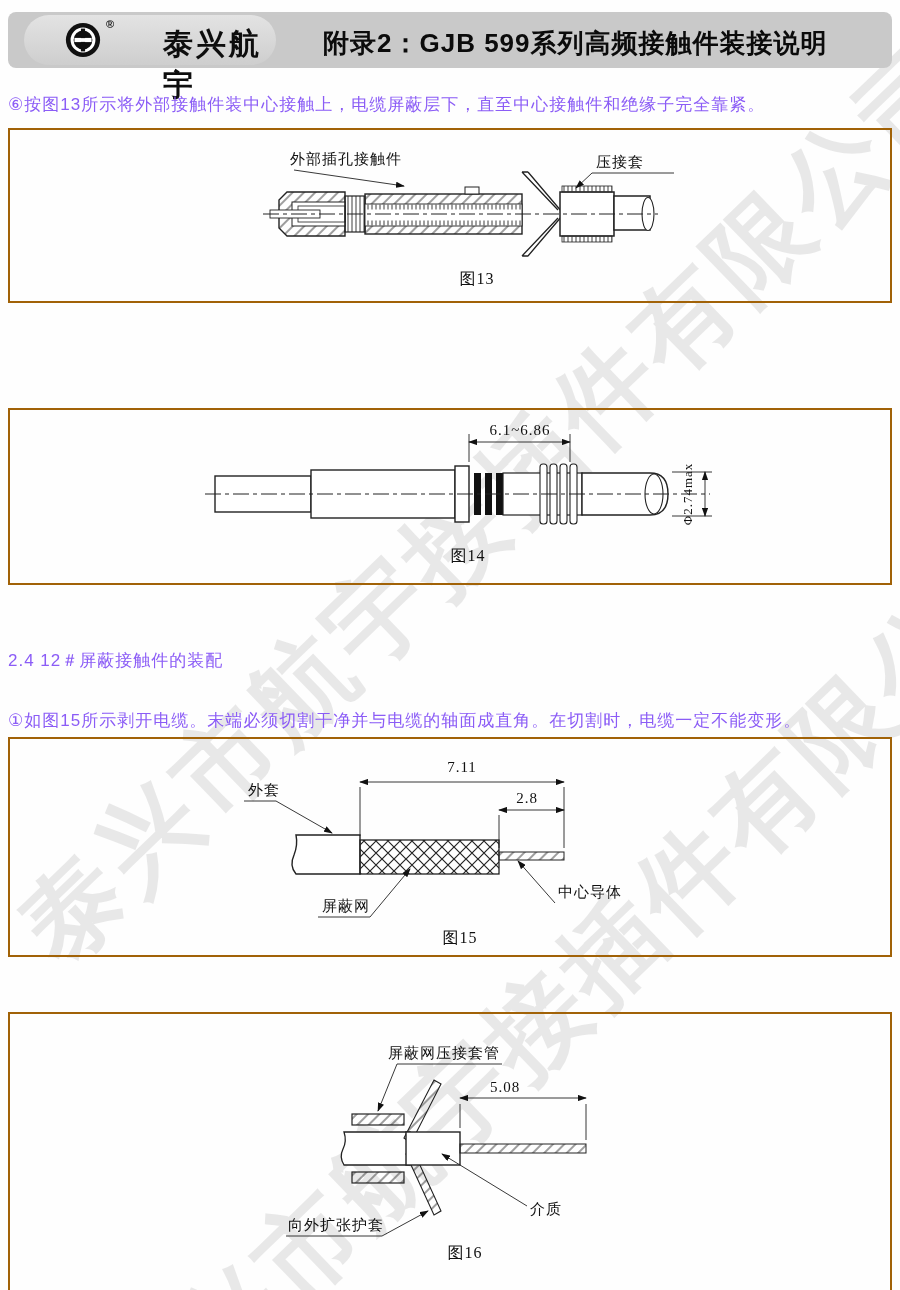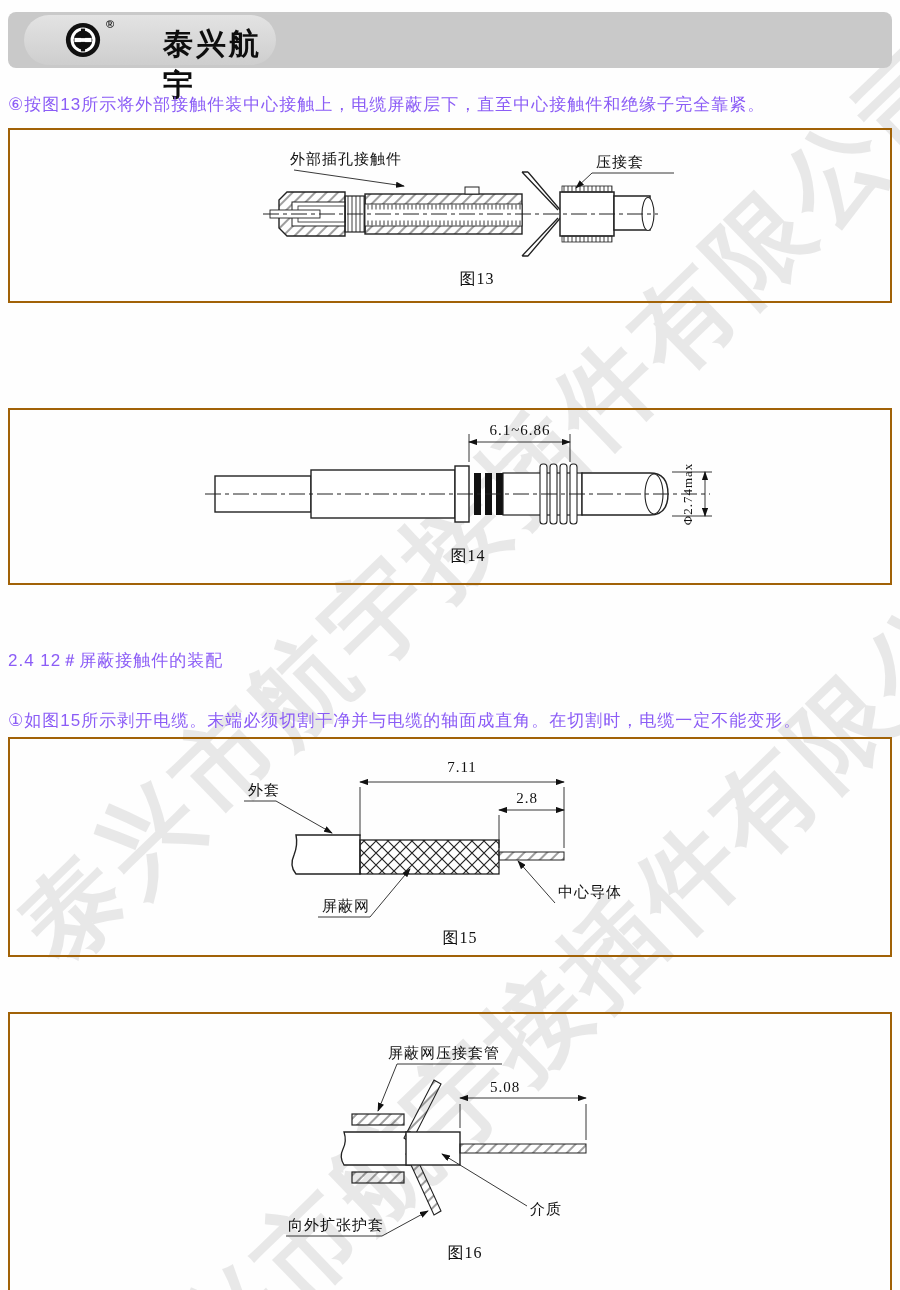--- a/index.html
+++ b/index.html
@@ -80,20 +80,21 @@
       <svg class="logo-emblem" viewBox="0 0 40 40">
         <circle cx="20" cy="20" r="18" fill="#101010"></circle>
         <circle cx="20" cy="20" r="11.5" fill="none" stroke="#fff" stroke-width="3.2"></circle>
         <rect x="11" y="17.8" width="18" height="4.4" fill="#fff"></rect>
         <rect x="17.8" y="8" width="4.4" height="10" fill="#101010"></rect>
         <rect x="17.8" y="22" width="4.4" height="10" fill="#101010"></rect>
       </svg>
       <span class="reg">®</span>
       <span class="logo-text">泰兴航宇</span>
     </div>
+    <h1 class="doc-title">附录2：GJB 599系列高频接触件装接说明</h1>
   </div>
 
   <p class="para p6">⑥按图13所示将外部接触件装中心接触上，电缆屏蔽层下，直至中心接触件和绝缘子完全靠紧。</p>
   <p class="para h24">2.4 12＃屏蔽接触件的装配</p>
   <p class="para p1">①如图15所示剥开电缆。末端必须切割干净并与电缆的轴面成直角。在切割时，电缆一定不能变形。</p>
 
   <div class="fig f13">
     <svg viewBox="0 0 880 171" width="880" height="171">
       <defs>
         <pattern id="h13" patternUnits="userSpaceOnUse" width="8" height="8" patternTransform="rotate(45)">

